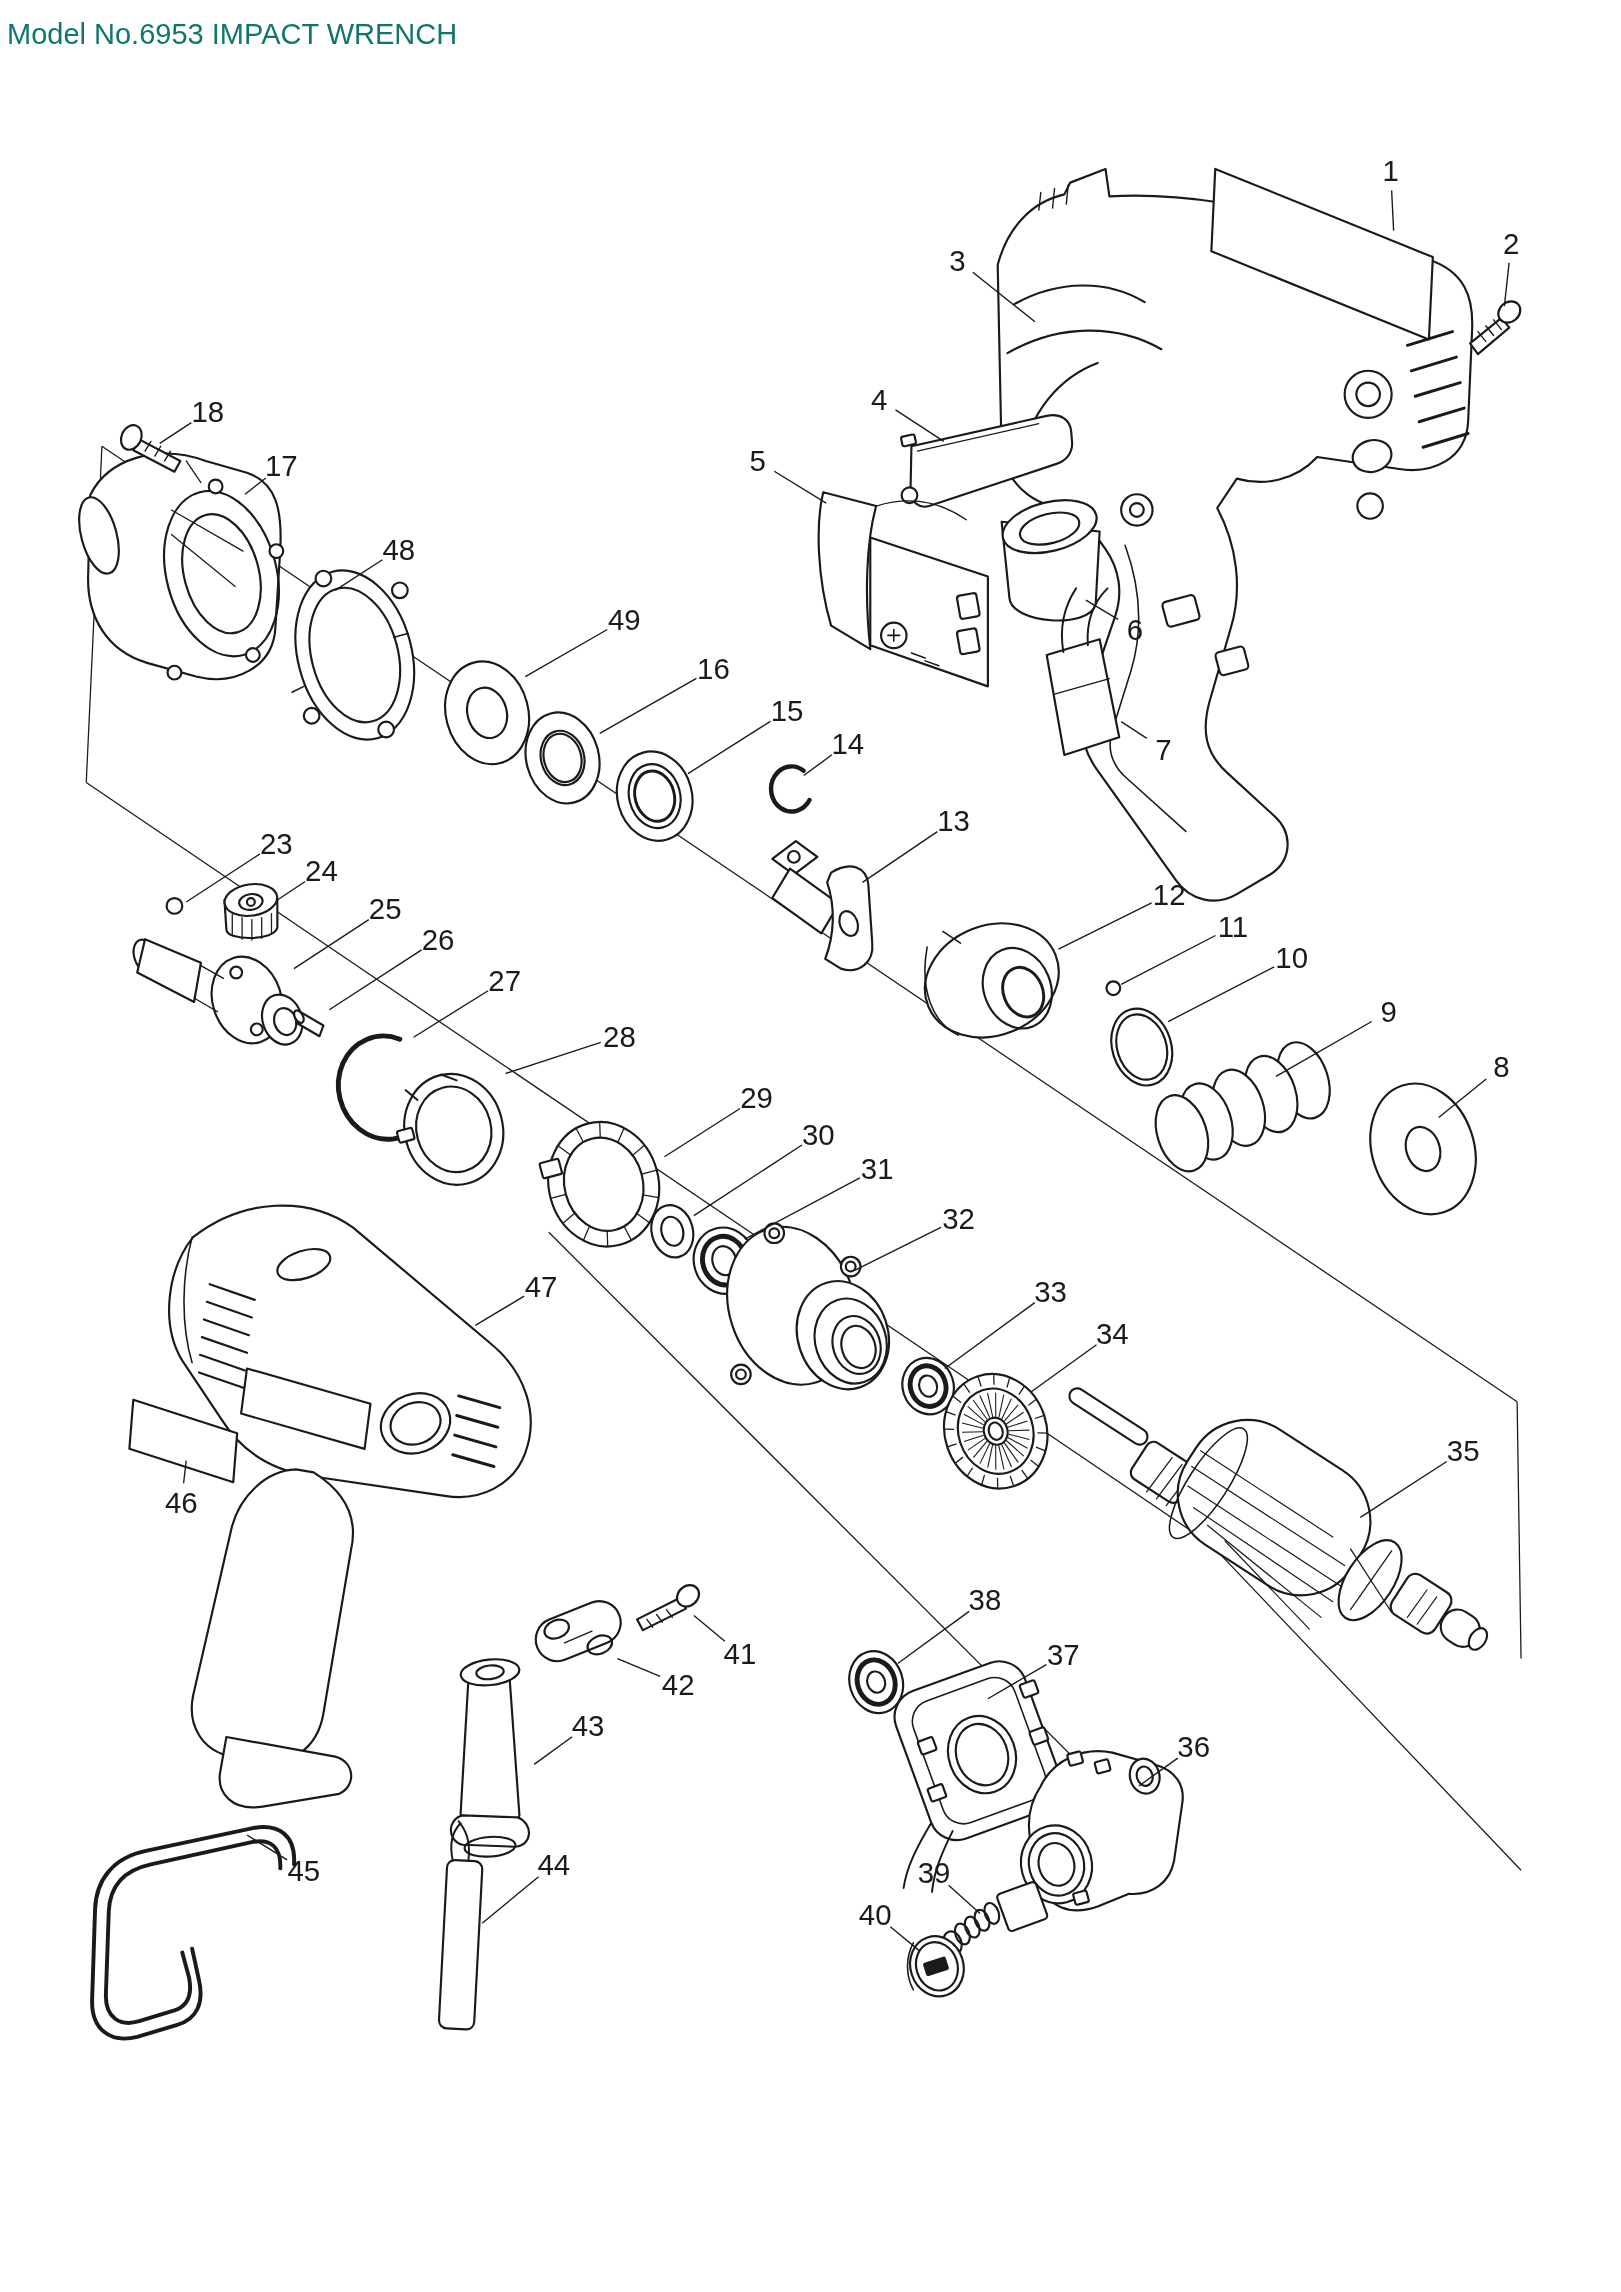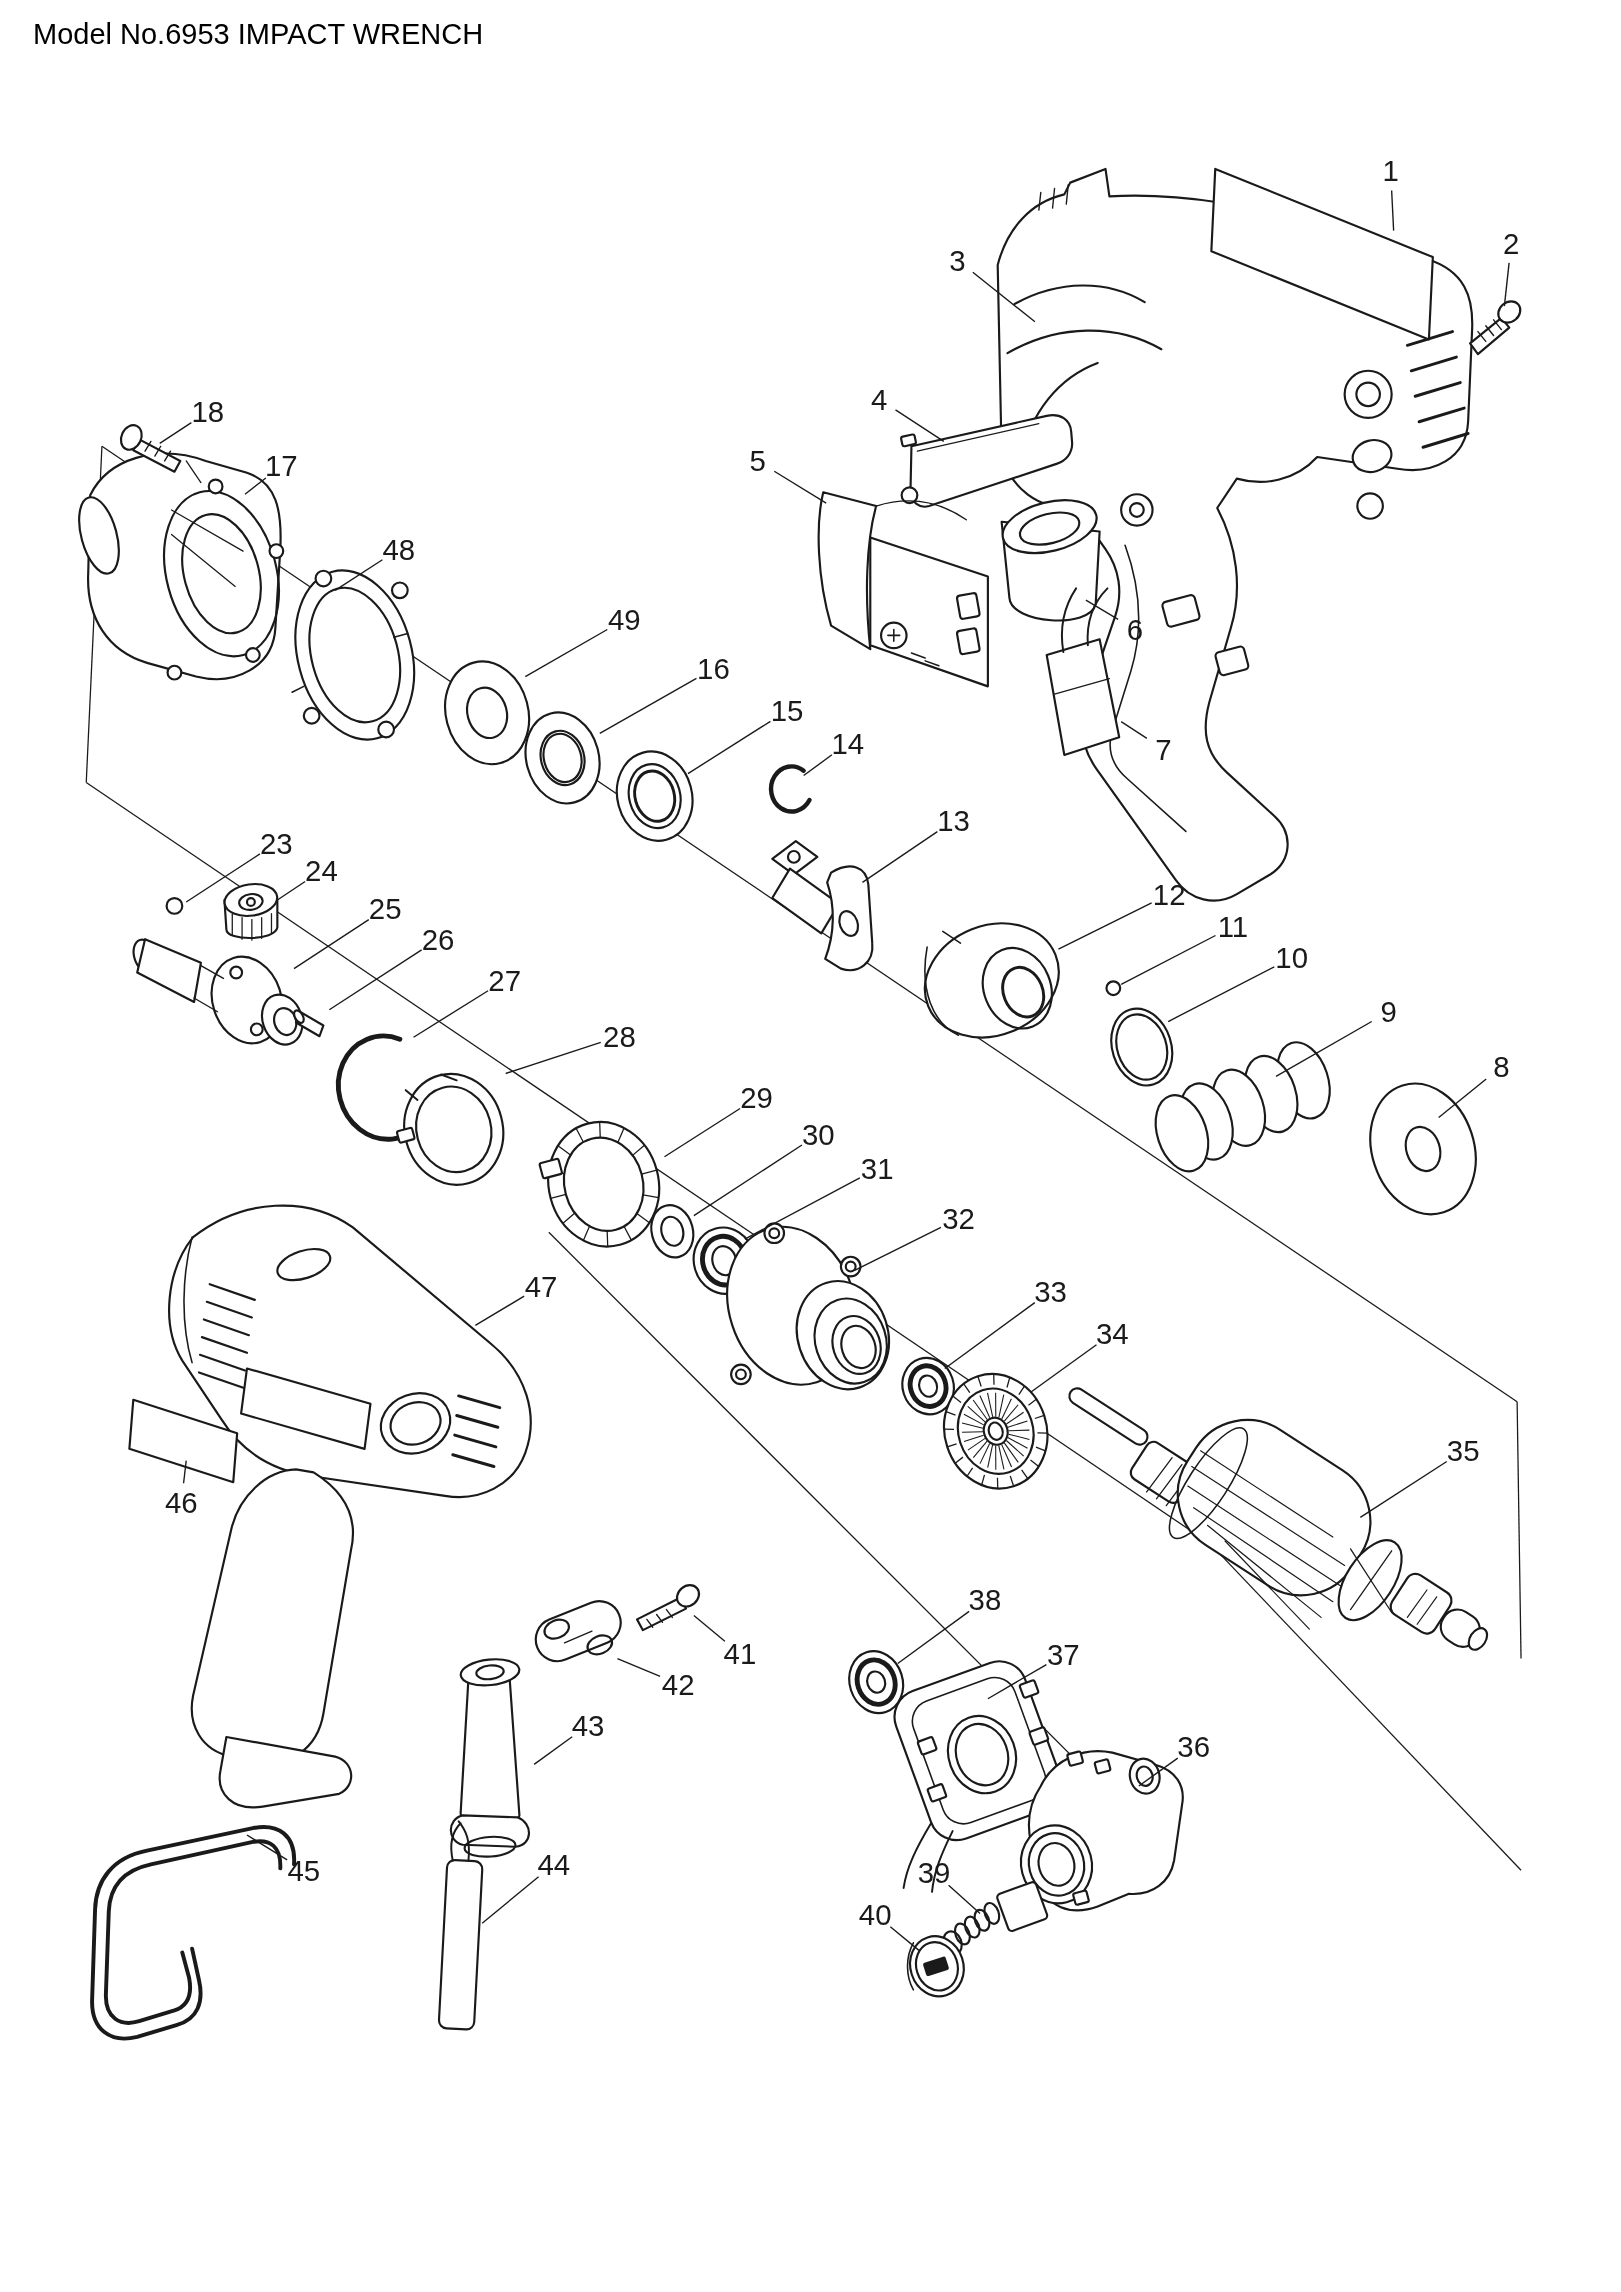--- a/index.html
+++ b/index.html
@@ -1,18 +1,18 @@
 <!DOCTYPE html>
 <html><head>
 <meta charset="utf-8">
 <style>
   html,body{margin:0;padding:0;background:#ffffff;}
   .page{position:relative;width:1621px;height:2293px;background:#fff;overflow:hidden;
         font-family:"Liberation Sans", sans-serif;}
-  .title{position:absolute;left:33px;top:17.6px;font-size:29px;color:#000000;
+  .title{position:absolute;left:7px;top:17.6px;font-size:29px;color:#0f766e;
          font-family:"Liberation Sans", sans-serif;letter-spacing:0px;}
   svg{position:absolute;left:0;top:0;}
 </style>
 </head>
 <body>
 
 <div class="page">
   <div class="title">Model No.6953 IMPACT WRENCH</div>
   <svg id="diagram" width="1621" height="2293" viewBox="0 0 1654 2339" aria-hidden="false">
       <g>

